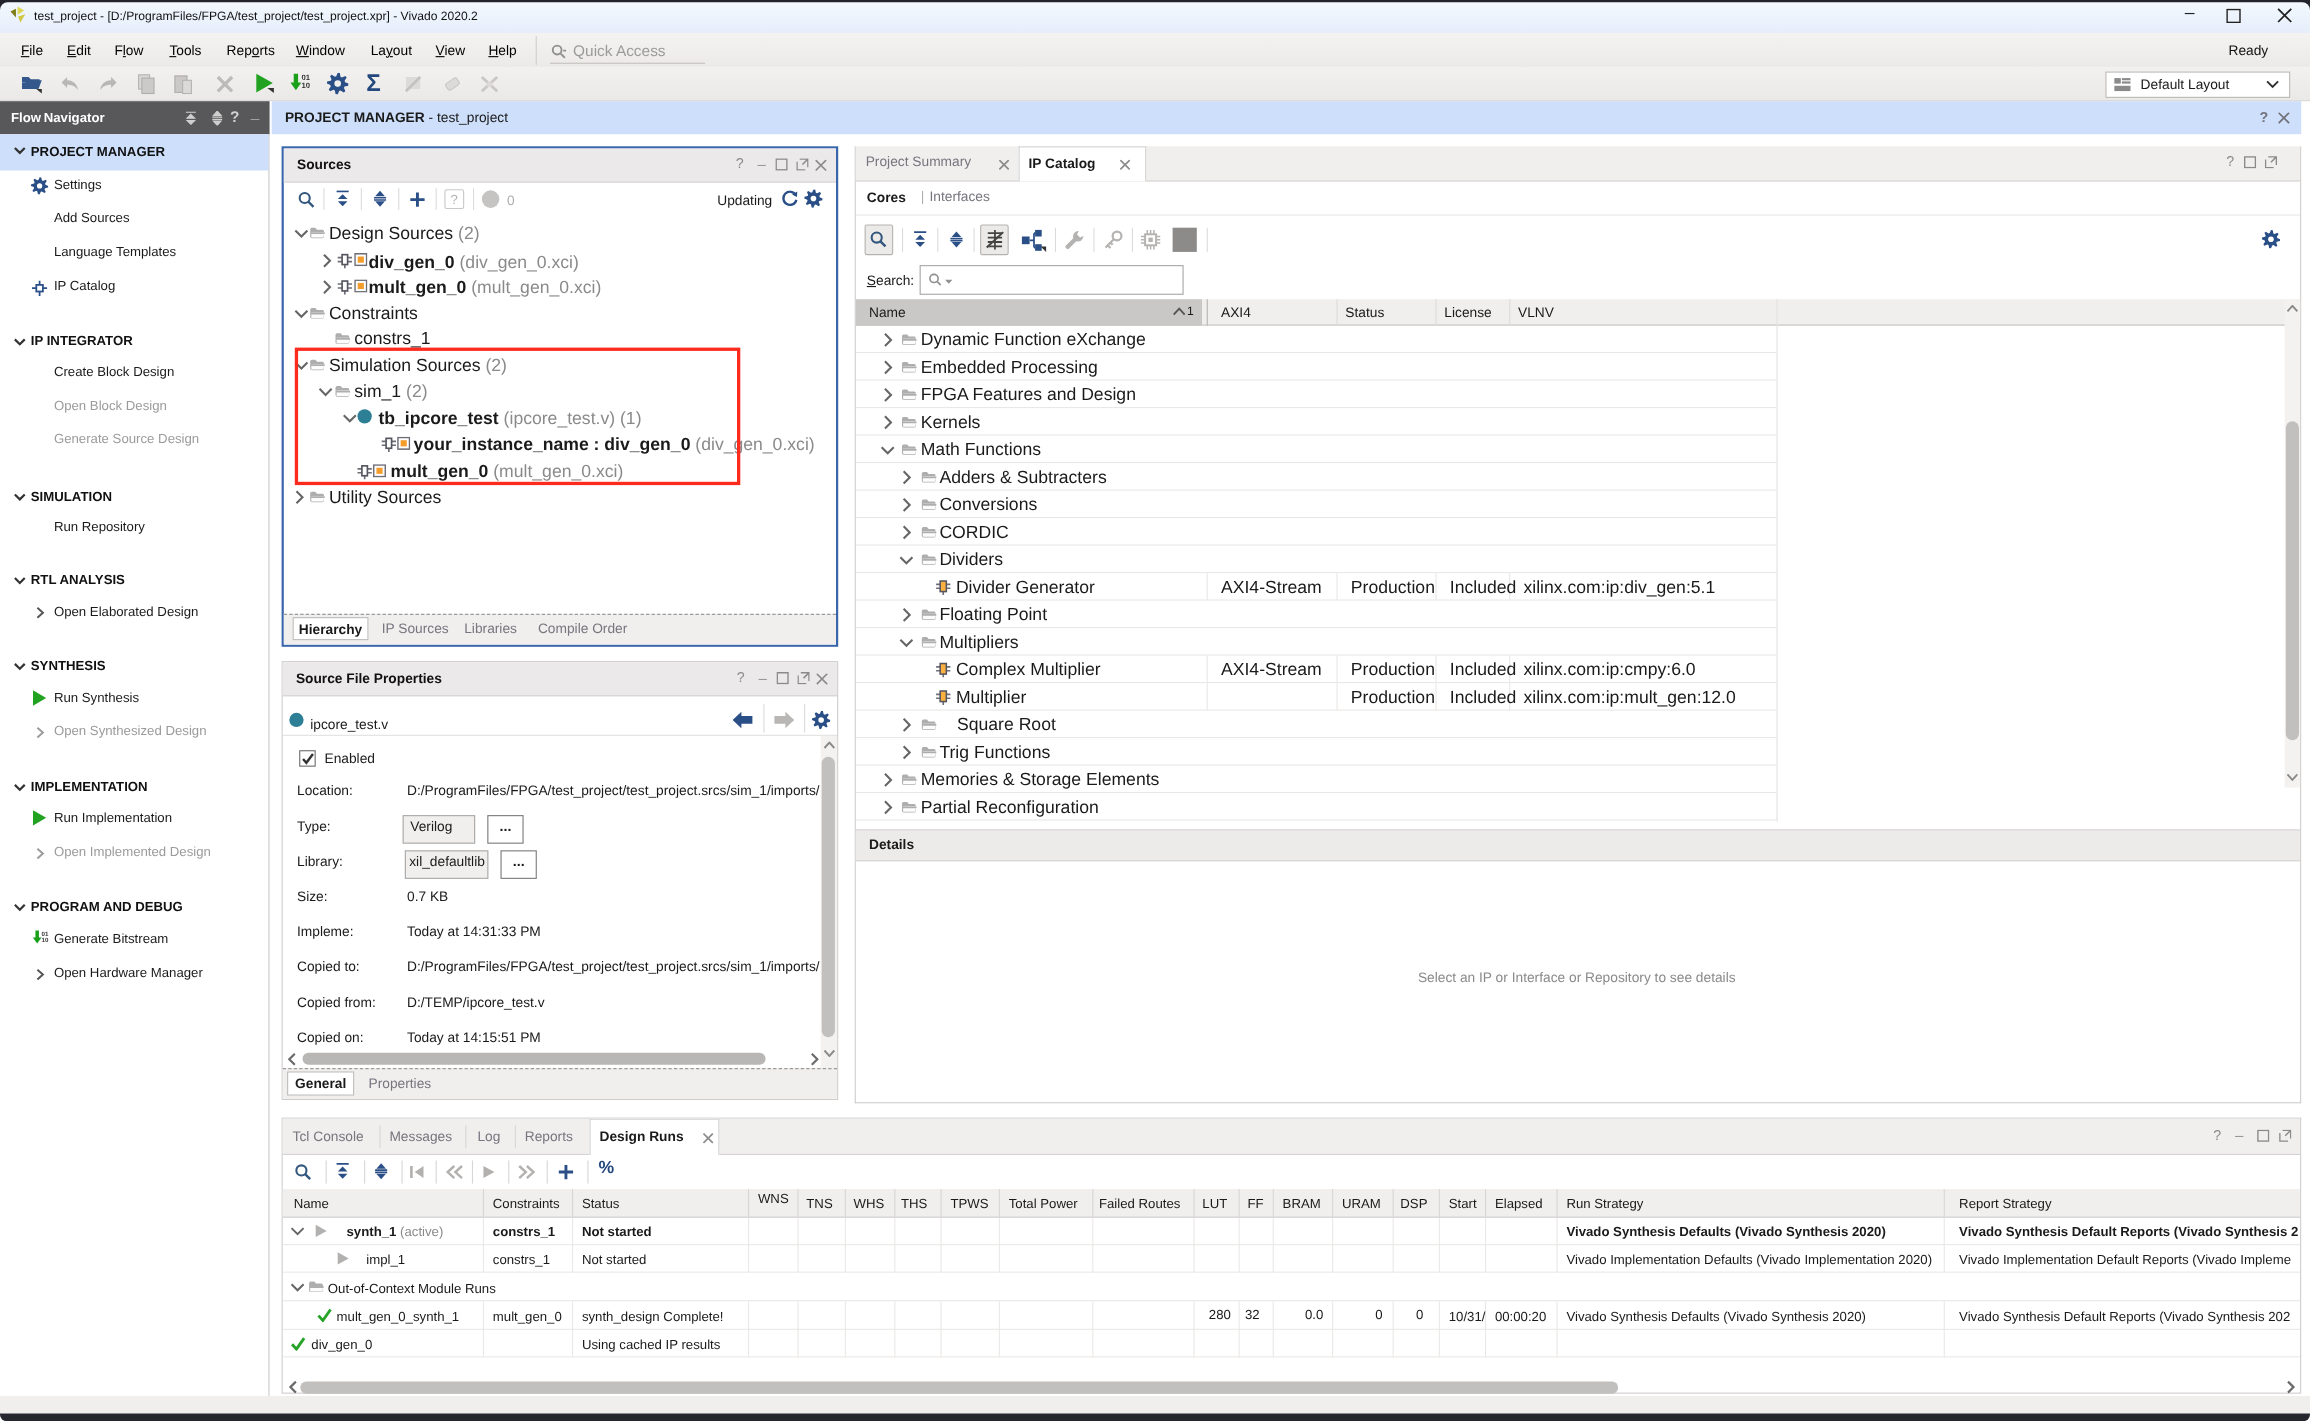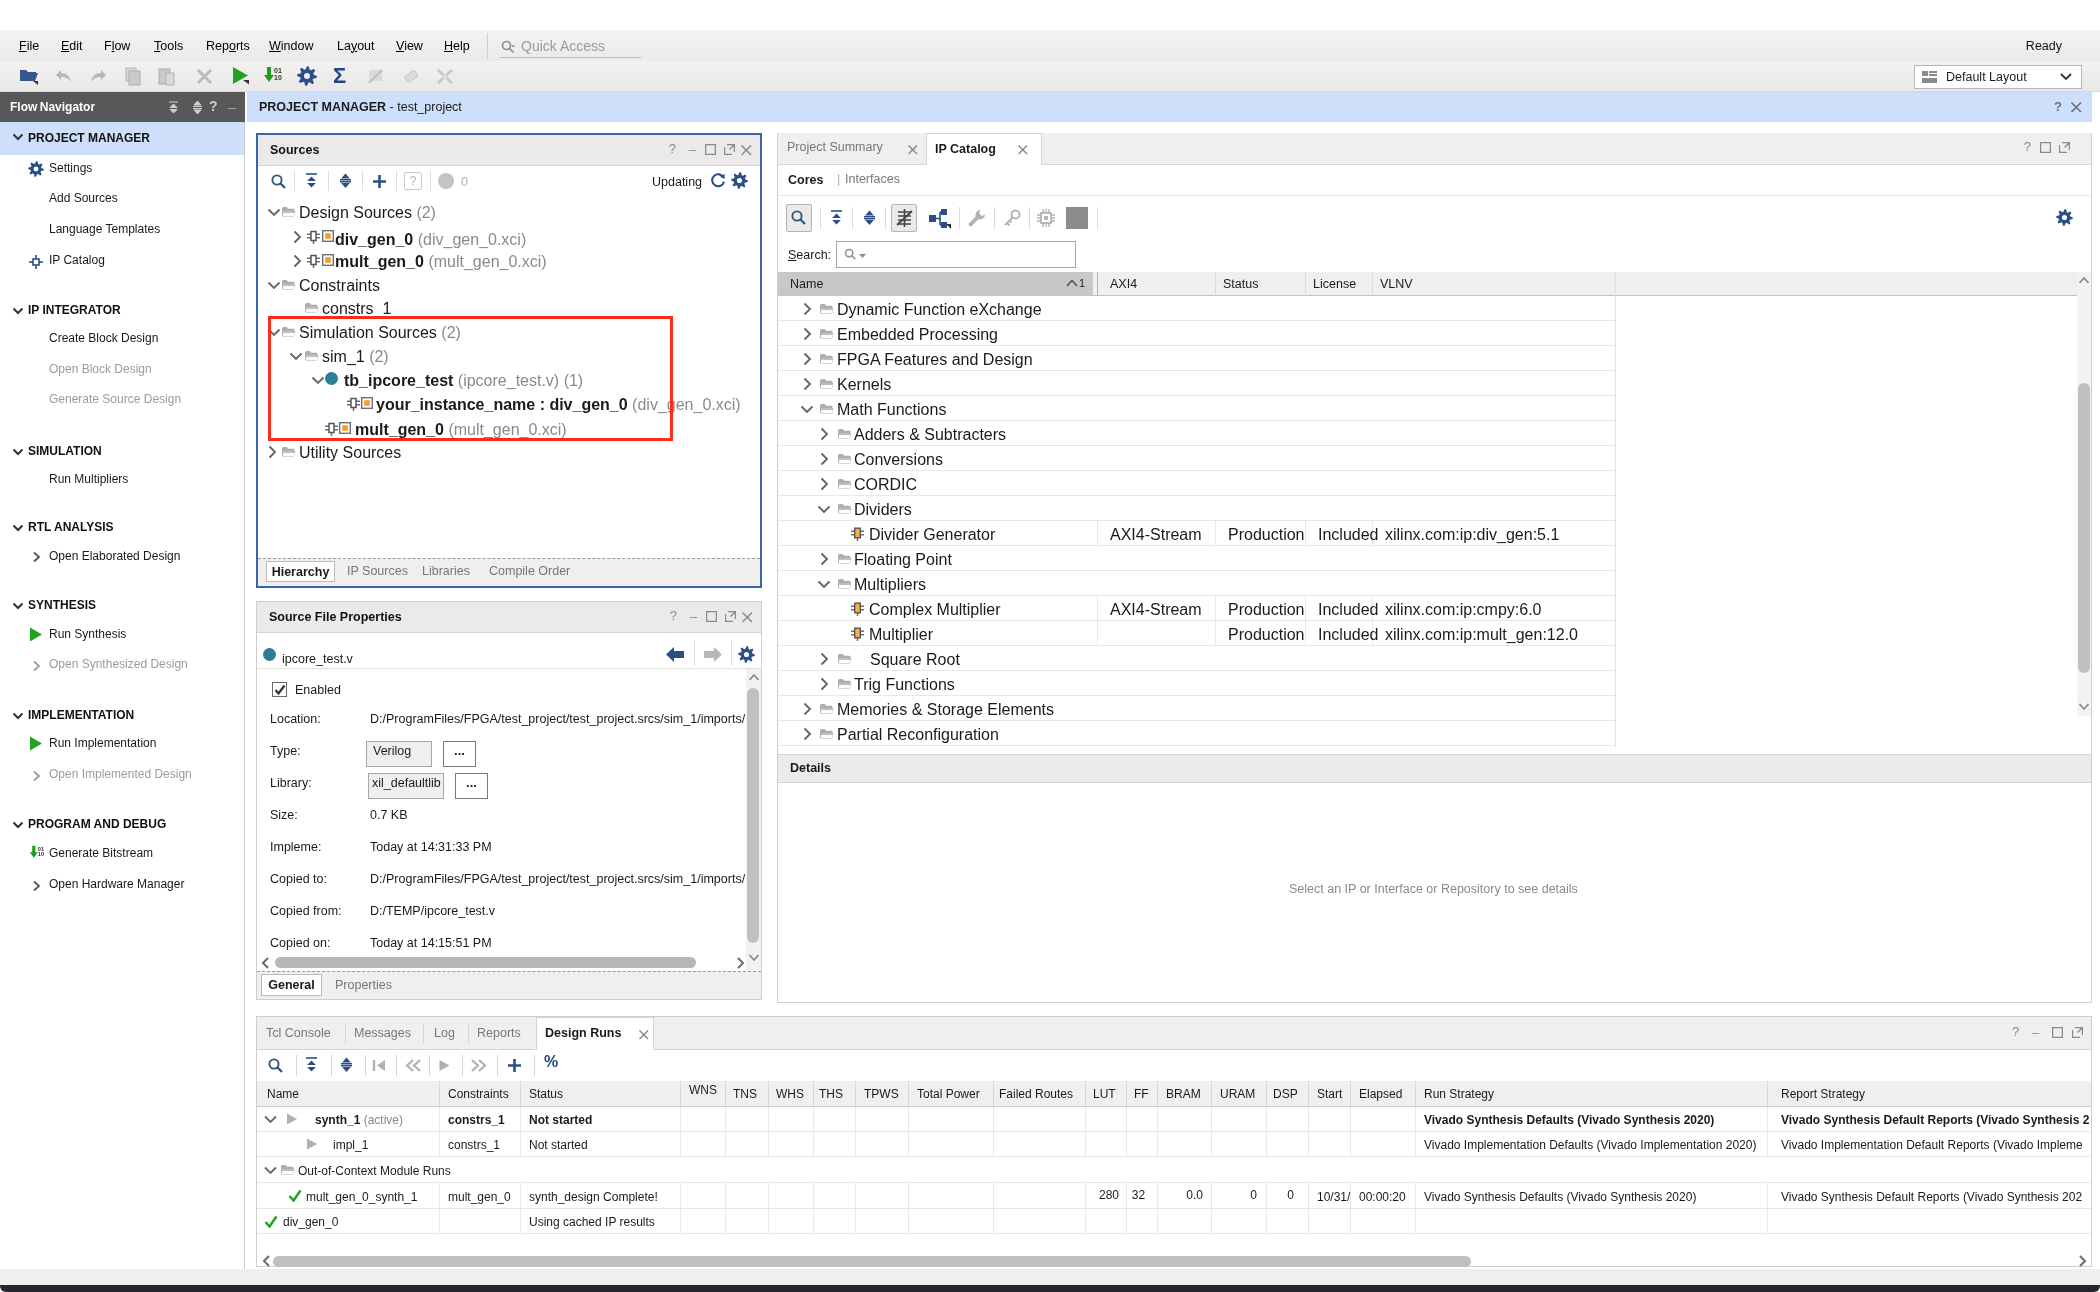--- a/index.html
+++ b/index.html
@@ -107,20 +107,36 @@
         <path d="M1 0.5 L11 6 L1 11.5 Z" fill="#b3b1af"></path>
       </g>
     <g id="sym-ipchip">
         <path d="M1 5.2 H5 M1 8.8 H5 M10 5.2 H14 M10 8.8 H14 M7.5 11.5 V15" stroke="#6e6e78" stroke-width="1.5" fill="none"></path>
         <rect x="4.7" y="2.2" width="5.6" height="9.6" fill="#fbb040" stroke="#55555f" stroke-width="1.4"></rect>
       </g>
       <rect x="3" y="3" width="9" height="9" fill="#efa236" stroke="#c98427" stroke-width="1"></rect>
   </defs>
 </svg>
 <div id="app">
+  <div id="titlebar" class="abs">
+      <div class="abs" style="left:0;top:2px;width:2100px;height:28px;background:linear-gradient(#f3f8fe,#e6eefb);border-radius:7px 7px 0 0"></div>
+    <svg class="abs" style="left:8px;top:6px" width="18" height="17" viewBox="0 0 18 17">
+      <path d="M8 0 L14 3.5 L8 7.5 Z" fill="#ddd74f"></path>
+      <path d="M1.5 4.5 L6.5 2 L6.5 10 Z" fill="#7e7e19"></path>
+      <path d="M8.5 9 L15 7 L10.5 14.5 Z" fill="#cfc840"></path>
+    </svg>
+    <span class="abs" id="titletext">test_project - [D:/ProgramFiles/FPGA/test_project/test_project.xpr] - Vivado 2020.2</span>
+    <span class="winbtn" style="right:105px;top:3px">–</span>
+    <svg class="abs" style="right:63px;top:8px" width="13" height="13">
+        <rect x="0.5" y="0.5" width="12" height="12" fill="none" stroke="#222" stroke-width="1.6"></rect>
+      </svg>
+    <svg class="abs" style="right:16px;top:7px" width="14" height="14">
+        <path d="M1 1 L13 13 M13 1 L1 13" stroke="#222" stroke-width="1.6"></path>
+      </svg>
+  </div>
   <div id="menubar" class="abs">
     <span class="menuitem" style="left:19px"><u>F</u>ile</span>
     <span class="menuitem" style="left:61px"><u>E</u>dit</span>
     <span class="menuitem" style="left:104px">F<u>l</u>ow</span>
     <span class="menuitem" style="left:154px"><u>T</u>ools</span>
     <span class="menuitem" style="left:206px">Rep<u>o</u>rts</span>
     <span class="menuitem" style="left:269px"><u>W</u>indow</span>
     <span class="menuitem" style="left:337px">La<u>y</u>out</span>
     <span class="menuitem" style="left:396px"><u>V</u>iew</span>
     <span class="menuitem" style="left:444px"><u>H</u>elp</span>
@@ -242,21 +258,21 @@
       </svg>
     <span class="fnsection" style="top:211px">IP INTEGRATOR</span>
     <span class="fnitem" style="top:239px">Create Block Design</span>
     <span class="fnitem dis" style="top:270px">Open Block Design</span>
     <span class="fnitem dis" style="top:300px">Generate Source Design</span>
 
     <svg class="fnchev" style="top:354px" width="12" height="10" viewBox="0 0 12 10">
         <path d="M1.5 2.5 L6 7 L10.5 2.5" fill="none" stroke="#333" stroke-width="2"></path>
       </svg>
     <span class="fnsection" style="top:352px">SIMULATION</span>
-    <span class="fnitem" style="top:380px">Run Multipliers</span>
+    <span class="fnitem" style="top:380px">Run Repository</span>
 
     <svg class="fnchev" style="top:430px" width="12" height="10" viewBox="0 0 12 10">
         <path d="M1.5 2.5 L6 7 L10.5 2.5" fill="none" stroke="#333" stroke-width="2"></path>
       </svg>
     <span class="fnsection" style="top:428px">RTL ANALYSIS</span>
     <svg class="abs" style="left:32px;top:459px" width="9" height="12" viewBox="0 0 9 12">
         <path d="M2 1.5 L7 6 L2 10.5" fill="none" stroke="#555" stroke-width="1.8"></path>
       </svg>
     <span class="fnitem" style="top:457px">Open Elaborated Design</span>
 

